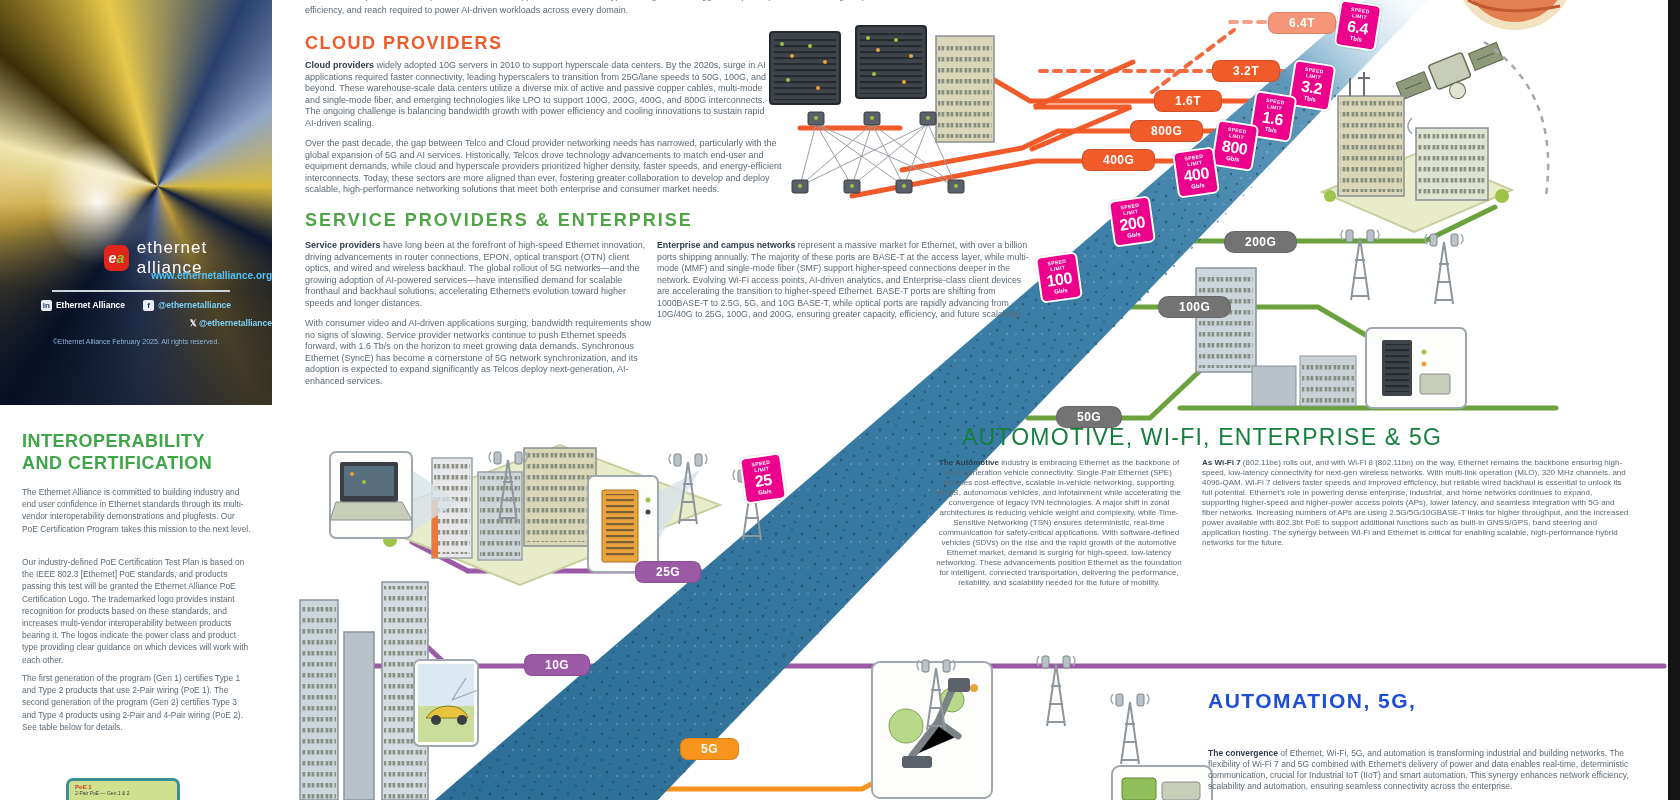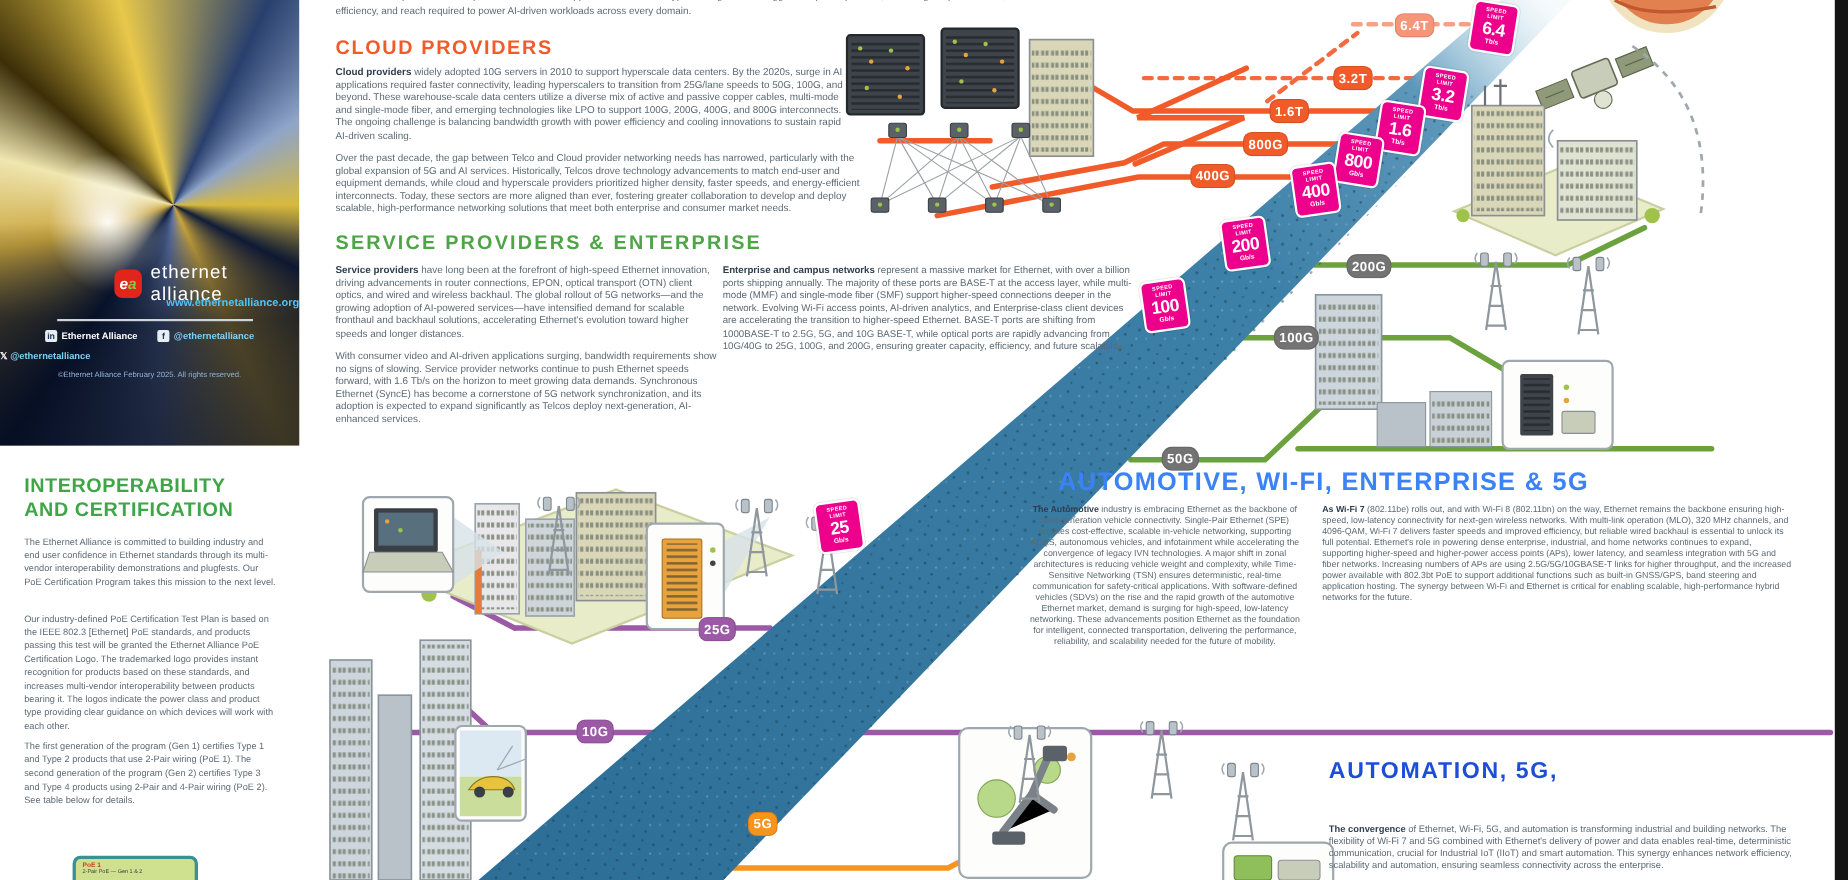--- a/index.html
+++ b/index.html
@@ -3,21 +3,21 @@
 <meta charset="utf-8">
 <style>
   html,body{margin:0;padding:0;background:#777;}
   .canvas{position:relative;width:1680px;height:800px;background:#ffffff;overflow:hidden;
           font-family:"Liberation Sans",sans-serif;}
   .abs{position:absolute;}
   
   .h-orange{color:#F15A29;font-weight:bold;font-size:18px;letter-spacing:1.5px;}
   .h-green{color:#4EA546;font-weight:bold;font-size:18px;letter-spacing:2px;}
   .h-green2{color:#3FA648;font-weight:bold;font-size:18px;letter-spacing:.5px;line-height:22px;}
-  .h-purple{color:#3b82f6;font-weight:bold;font-size:23px;letter-spacing:1.2px;}
+  .h-purple{color:#15803d;font-weight:normal;font-size:23px;letter-spacing:1.2px;}
   .h-amber{color:#1d4ed8;font-weight:bold;font-size:21px;letter-spacing:1.5px;line-height:26px;}
   .body-txt{color:#5C6A74;font-size:9px;line-height:11.5px;}
   .body-sm{color:#5C6A74;font-size:8px;line-height:10px;}
   .lead{color:#2F3E4E;font-weight:bold;}
   
   .photo{left:0;top:0;width:272px;height:405px;
     background:
       linear-gradient(to bottom, rgba(4,10,26,0) 50%, rgba(4,10,26,.62) 72%, rgba(4,10,26,.72) 100%),
       radial-gradient(ellipse at 36% 50%, rgba(255,255,255,.95), rgba(255,255,255,0) 22%),
       conic-gradient(from 215deg at 58% 46%,
@@ -28,26 +28,26 @@
   .ea-badge{width:26px;height:26px;background:#E1251B;border-radius:7px;color:#fff;
     font-weight:bold;font-style:italic;font-size:14px;display:flex;align-items:center;justify-content:center;}
   .ea-badge .a{color:#8CC63F;}
   .logo-word{color:#fff;font-size:17px;letter-spacing:1px;}
   .site{left:0;top:270px;width:272px;text-align:right;color:#4FC3F7;font-weight:bold;font-size:10px;}
   .hr-line{left:52px;top:290px;width:178px;height:2px;background:#cfd4da;}
   .social{left:0;top:300px;width:272px;display:flex;justify-content:center;gap:18px;color:#fff;
     font-size:8.5px;font-weight:bold;align-items:center;}
   .soc-ic{display:inline-block;width:11px;height:11px;border-radius:2px;background:#e8edf2;color:#18355c;
     font-size:8px;font-weight:bold;text-align:center;line-height:11px;margin-right:4px;}
-  .xrow{left:0;top:318px;width:272px;text-align:left;color:#fff;font-size:8.5px;font-weight:bold;}
+  .xrow{left:0;top:318px;width:272px;text-align:right;color:#fff;font-size:8.5px;font-weight:bold;}
   .handle{color:#7FD0F5;}
   .copyright{left:0;top:338px;width:272px;text-align:center;color:#8FB3D9;font-size:7px;}
   
   .pill{position:absolute;color:#fff;font-weight:bold;font-size:12px;line-height:1;
-    padding:4px 4px;border-radius:8px;letter-spacing:.5px;border:1px solid rgba(0,0,0,.12);}
+    padding:4px 20px;border-radius:8px;letter-spacing:.5px;border:1px solid rgba(0,0,0,.12);}
   .pill.orange{background:#F15A29;}
   .pill.orange-light{background:#F69679;}
   .pill.green{background:#737373;border-radius:10px;}
   .pill.purple{background:#9B59A6;}
   .pill.amber{background:#F7941E;}
   .sign{position:absolute;width:34px;background:#EC008C;border:2px solid #fff;border-radius:6px;
     color:#fff;text-align:center;padding:3px 2px 4px 2px;box-shadow:0 0 0 1px rgba(0,0,0,.08);}
   .sign.left{transform:rotate(-8deg);}
   .sign.right{transform:rotate(9deg);}
   .sign .sl{font-size:5px;font-weight:bold;letter-spacing:.4px;line-height:6px;}

